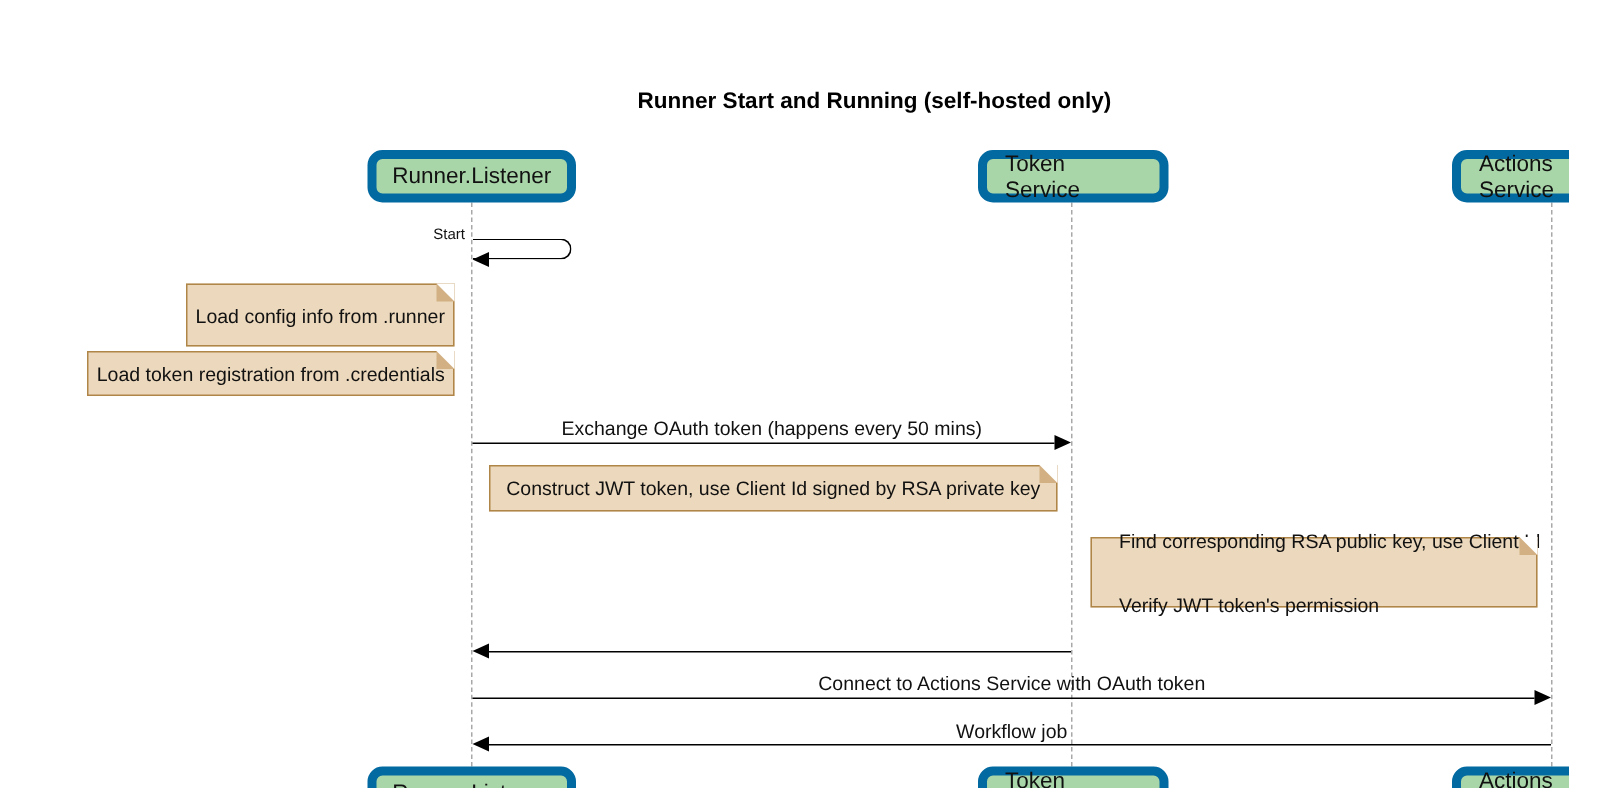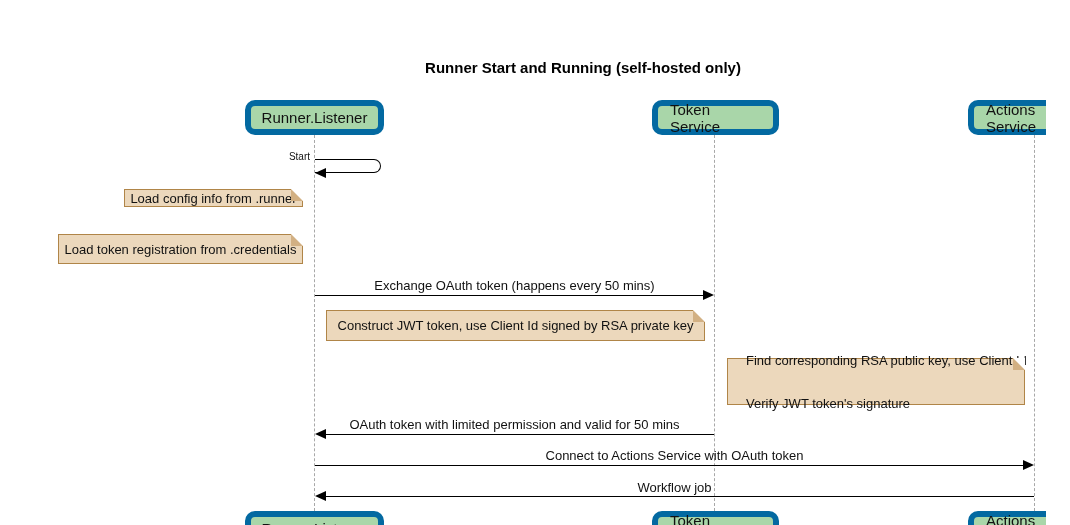--- a/index.html
+++ b/index.html
@@ -99,21 +99,21 @@
   .note::after {
     content: "";
     position: absolute;
     top: -1px; right: -1px;
     width: 0; height: 0;
     border-style: solid;
     border-width: 0 12px 12px 0;
     border-color: #ffffff #ffffff #d2b083 transparent;
   }
   .note.left-align { align-items: flex-start; line-height: 19px; }
-  .n1 { left: 76px;  top: 141px; width: 179px; height: 18px; }
+  .n1 { left: 76px;  top: 141px; width: 179px; height: 42px; }
   .n2 { left: 10px;  top: 186px; width: 245px; height: 30px; }
   .n3 { left: 278px; top: 262px; width: 379px; height: 31px; }
   .n4 { left: 679px; top: 310px; width: 298px; height: 47px; }
 </style>
 </head>
 <body>
 
 <div class="canvas">
 
   <div class="title">Runner Start and Running (self-hosted only)</div>
@@ -147,24 +147,23 @@
   <div class="msg-label" style="left:267px; top:230px; width:399px;">Exchange OAuth token (happens every 50 mins)</div>
   <div class="msg-line" style="left:267px; top:247px; width:388px;"></div>
   <div class="arrow-right" style="left:655px; top:242px;"></div>
 
   <div class="note n3">
     <span>Construct JWT token, use Client Id signed by RSA private key</span>
   </div>
 
   <div class="note n4 left-align">
     <span>Find corresponding RSA public key, use Client Id</span>
-    <span>Verify JWT token's signature</span>
+    <span>Verify JWT token's permission</span>
   </div>
 
-  <div class="msg-label" style="left:267px; top:369px; width:399px;">OAuth token with limited permission and valid for 50 mins</div>
   <div class="msg-line" style="left:278px; top:386px; width:388px;"></div>
   <div class="arrow-left" style="left:267px; top:381px;"></div>
 
   <div class="msg-label" style="left:267px; top:400px; width:719px;">Connect to Actions Service with OAuth token</div>
   <div class="msg-line" style="left:267px; top:417px; width:708px;"></div>
   <div class="arrow-right" style="left:975px; top:412px;"></div>
 
   <div class="msg-label" style="left:267px; top:432px; width:719px;">Workflow job</div>
   <div class="msg-line" style="left:278px; top:448px; width:708px;"></div>
   <div class="arrow-left" style="left:267px; top:443px;"></div>

